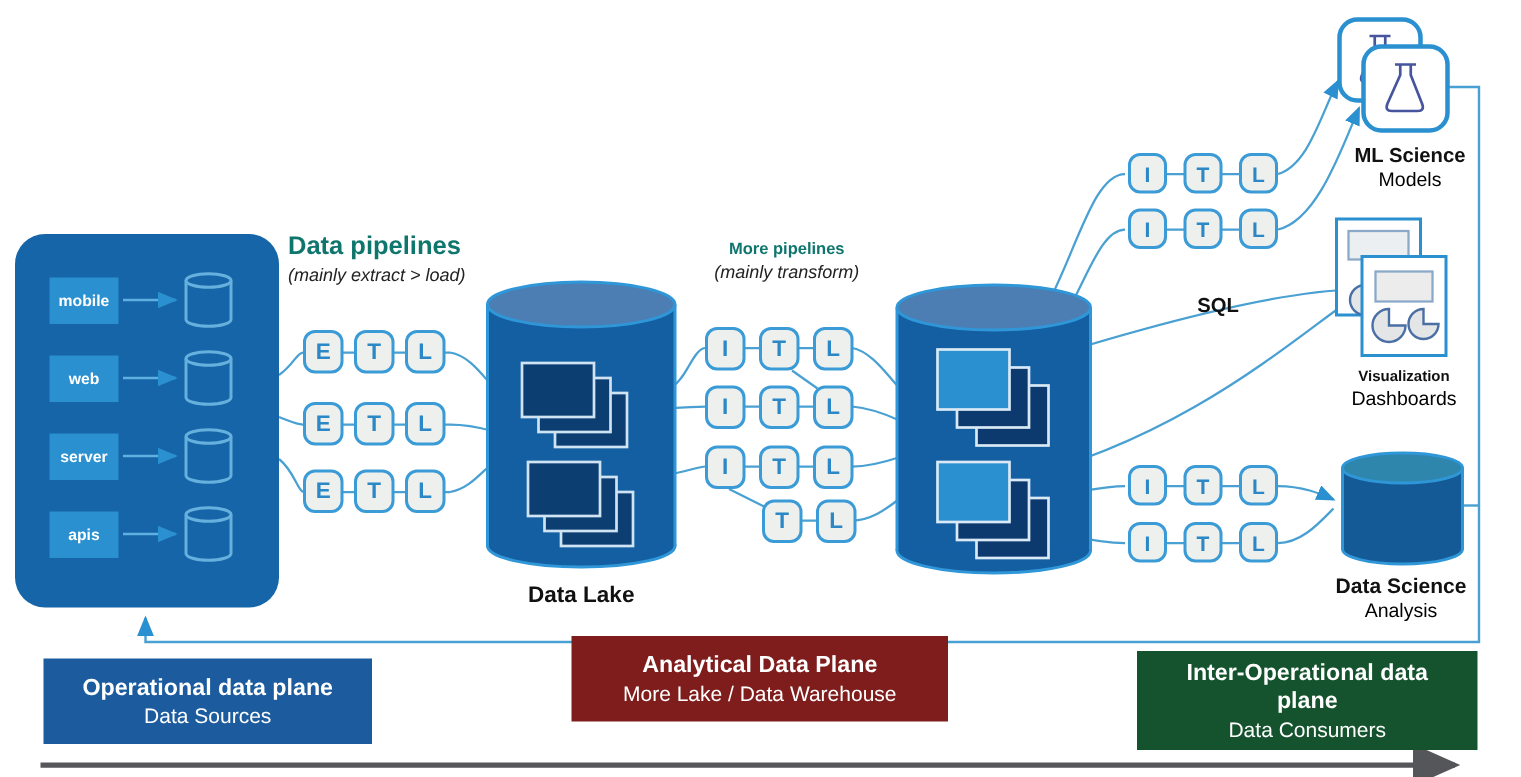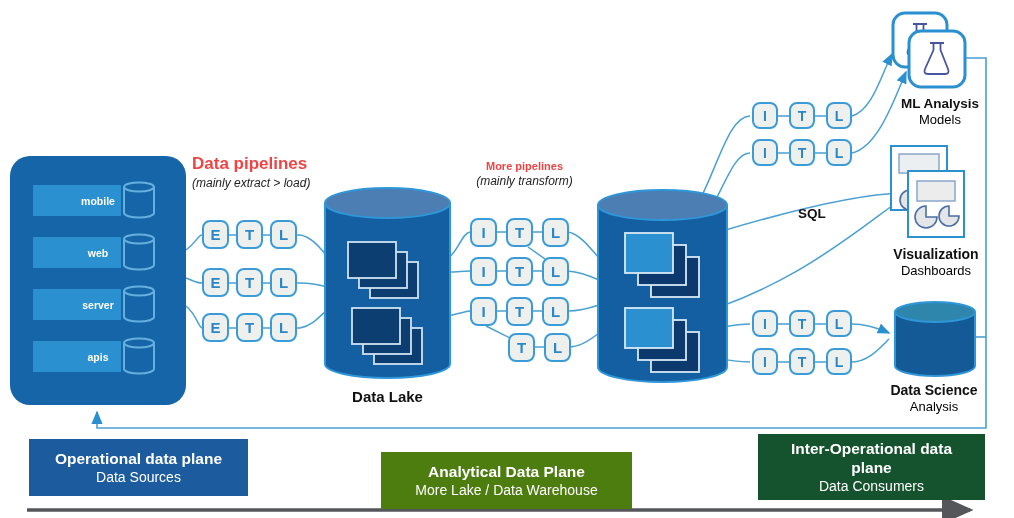--- a/index.html
+++ b/index.html
@@ -8,35 +8,35 @@
   #wires{position:absolute;left:0;top:0;z-index:0;}
   .ov{position:absolute;z-index:2;}
   
   .prow{position:absolute;display:flex;z-index:2;}
   .prow.gl{gap:7px;}  .prow.gm{gap:9px;} .prow.gr{gap:11px;}
   .pbox{width:27px;height:29px;box-sizing:border-box;border:2.5px solid #3b9bd6;border-radius:8px;
         background:#eef0ed;color:#2b87c6;font-weight:bold;font-size:15px;
         display:flex;align-items:center;justify-content:center;}
   .prow.small .pbox{width:26px;height:27px;font-size:14px;}
   
-  .h-title{font-weight:bold;font-size:17px;color:#ef4444;line-height:1.1;}
+  .h-title{font-weight:bold;font-size:17px;color:#0f766e;line-height:1.1;}
   .h-sub{font-style:italic;font-size:12px;color:#222;margin-top:2px;}
   .lbl-b{font-weight:bold;font-size:15px;color:#111;text-align:center;line-height:1.2;}
   .lbl-s{font-size:13px;color:#000000;text-align:center;line-height:1.2;}
   .ctr{text-align:center;}
   
   .src{position:absolute;width:46px;height:31px;background:#2b90d0;color:#fff;z-index:2;
-       font-size:10.5px;font-weight:bold;display:flex;align-items:center;justify-content:center;padding-left:42px;}
+       font-size:10.5px;font-weight:bold;display:flex;align-items:center;justify-content:center;}
   
   .plane{position:absolute;z-index:2;display:flex;flex-direction:column;align-items:center;
          justify-content:center;color:#fff;text-align:center;padding:0 14px;box-sizing:border-box;}
   .plane .t{font-weight:bold;font-size:15.5px;line-height:1.18;}
   .plane .s{font-size:14px;margin-top:1px;}
   .plane1{left:29px;top:439px;width:219px;height:57px;background:#1c5c9e;}
-  .plane2{left:381px;top:452px;width:251px;height:57px;background:#4d7c0f;}
+  .plane2{left:381px;top:424px;width:251px;height:57px;background:#7f1d1d;}
   .plane3{left:758px;top:434px;width:227px;height:66px;background:#14532d;}
 </style>
 </head>
 <body>
 
 <div id="stage">
 
 <svg id="wires" width="1014" height="518" viewBox="0 0 1014 518">
   <defs>
     <marker id="mblue" markerWidth="9" markerHeight="7" refX="7.5" refY="3.5" orient="auto">
@@ -250,28 +250,28 @@
 <div class="prow gr small" style="left:752px;top:348px;">
   <div class="pbox">I</div>
   <div class="pbox">T</div>
   <div class="pbox">L</div>
 </div>
 
 <div class="ov" style="left:325px;top:388px;width:125px;">
   <div class="lbl-b">Data Lake</div>
 </div>
 <div class="ov" style="left:880px;top:96px;width:120px;">
-  <div class="lbl-b" style="font-size:13.5px;">ML Analysis</div>
+  <div class="lbl-b" style="font-size:13.5px;">ML Science</div>
   <div class="lbl-s">Models</div>
 </div>
 <div class="ov ctr" style="left:782px;top:196px;width:60px;">
-  <div class="lbl-b" style="font-size:13.5px;margin-top:10px;">SQL</div>
+  <div class="lbl-b" style="font-size:13.5px;">SQL</div>
 </div>
 <div class="ov" style="left:875px;top:246px;width:122px;">
-  <div class="lbl-b" style="font-size:14px;">Visualization</div>
+  <div class="lbl-b" style="font-size:10px;">Visualization</div>
   <div class="lbl-s">Dashboards</div>
 </div>
 <div class="ov" style="left:873px;top:382px;width:122px;">
   <div class="lbl-b" style="font-size:14px;">Data Science</div>
   <div class="lbl-s">Analysis</div>
 </div>
 
 <div class="plane plane1">
   <div class="t">Operational data plane</div>
   <div class="s">Data Sources</div>

